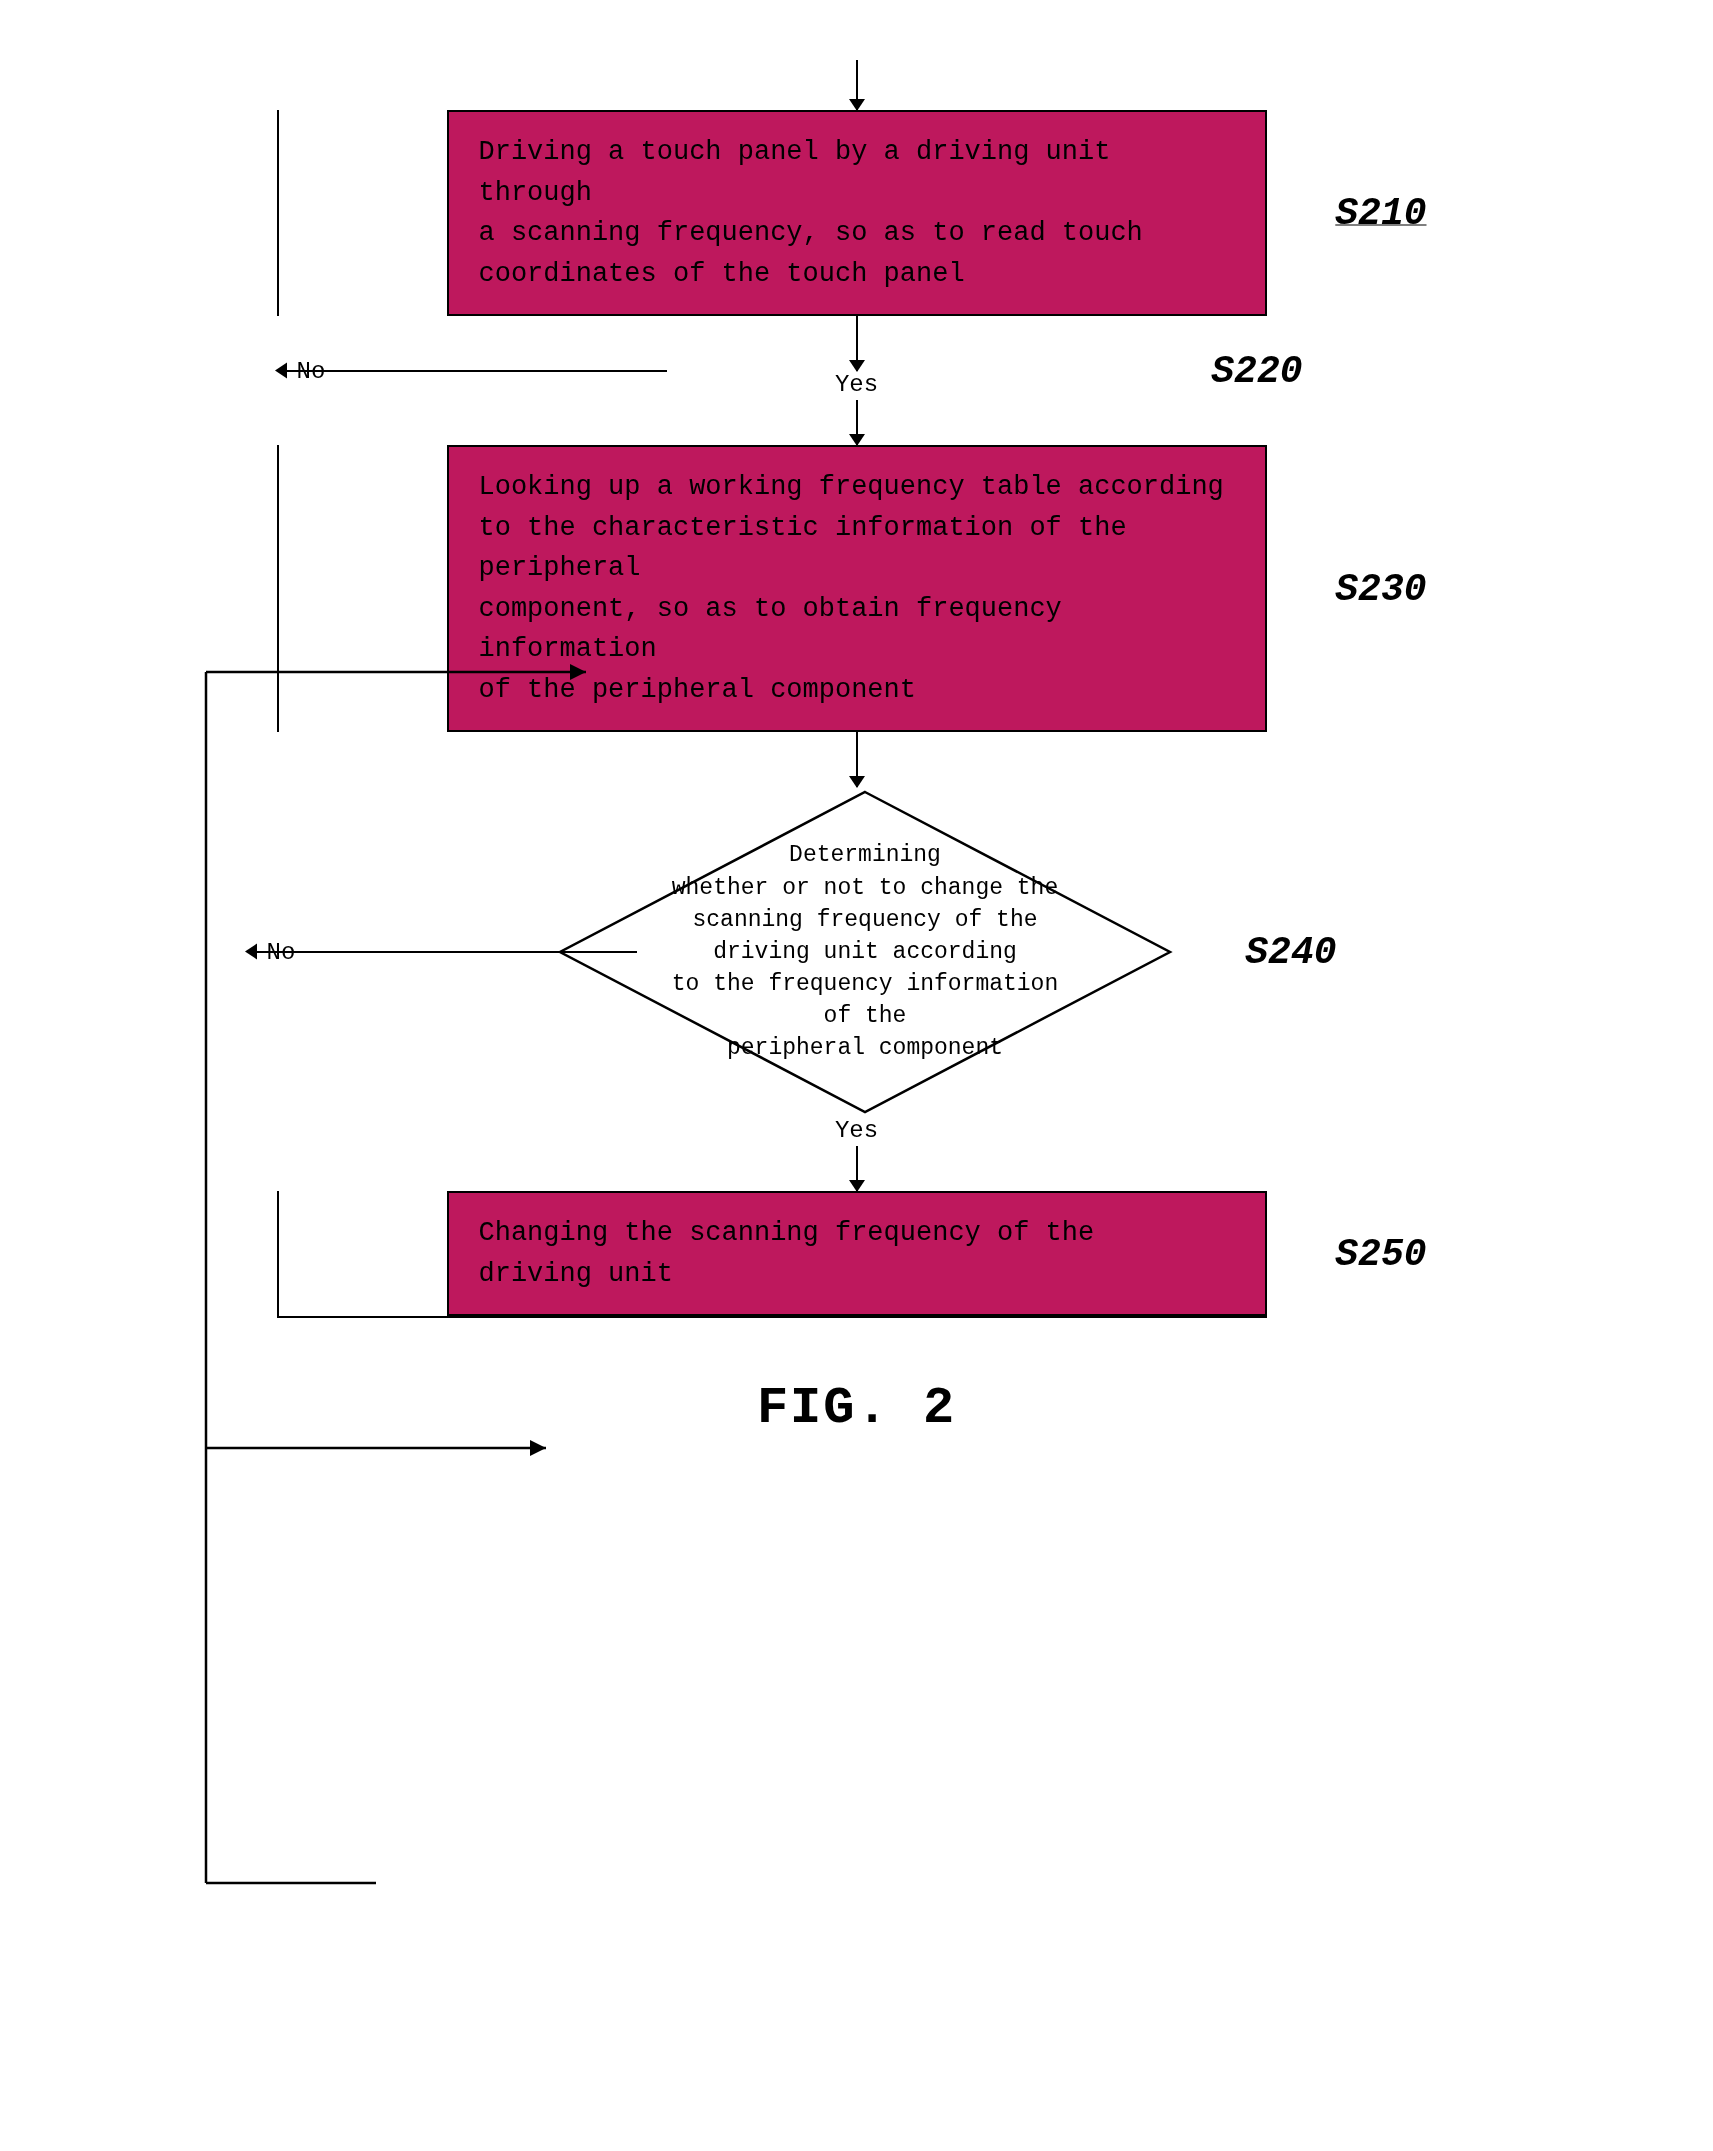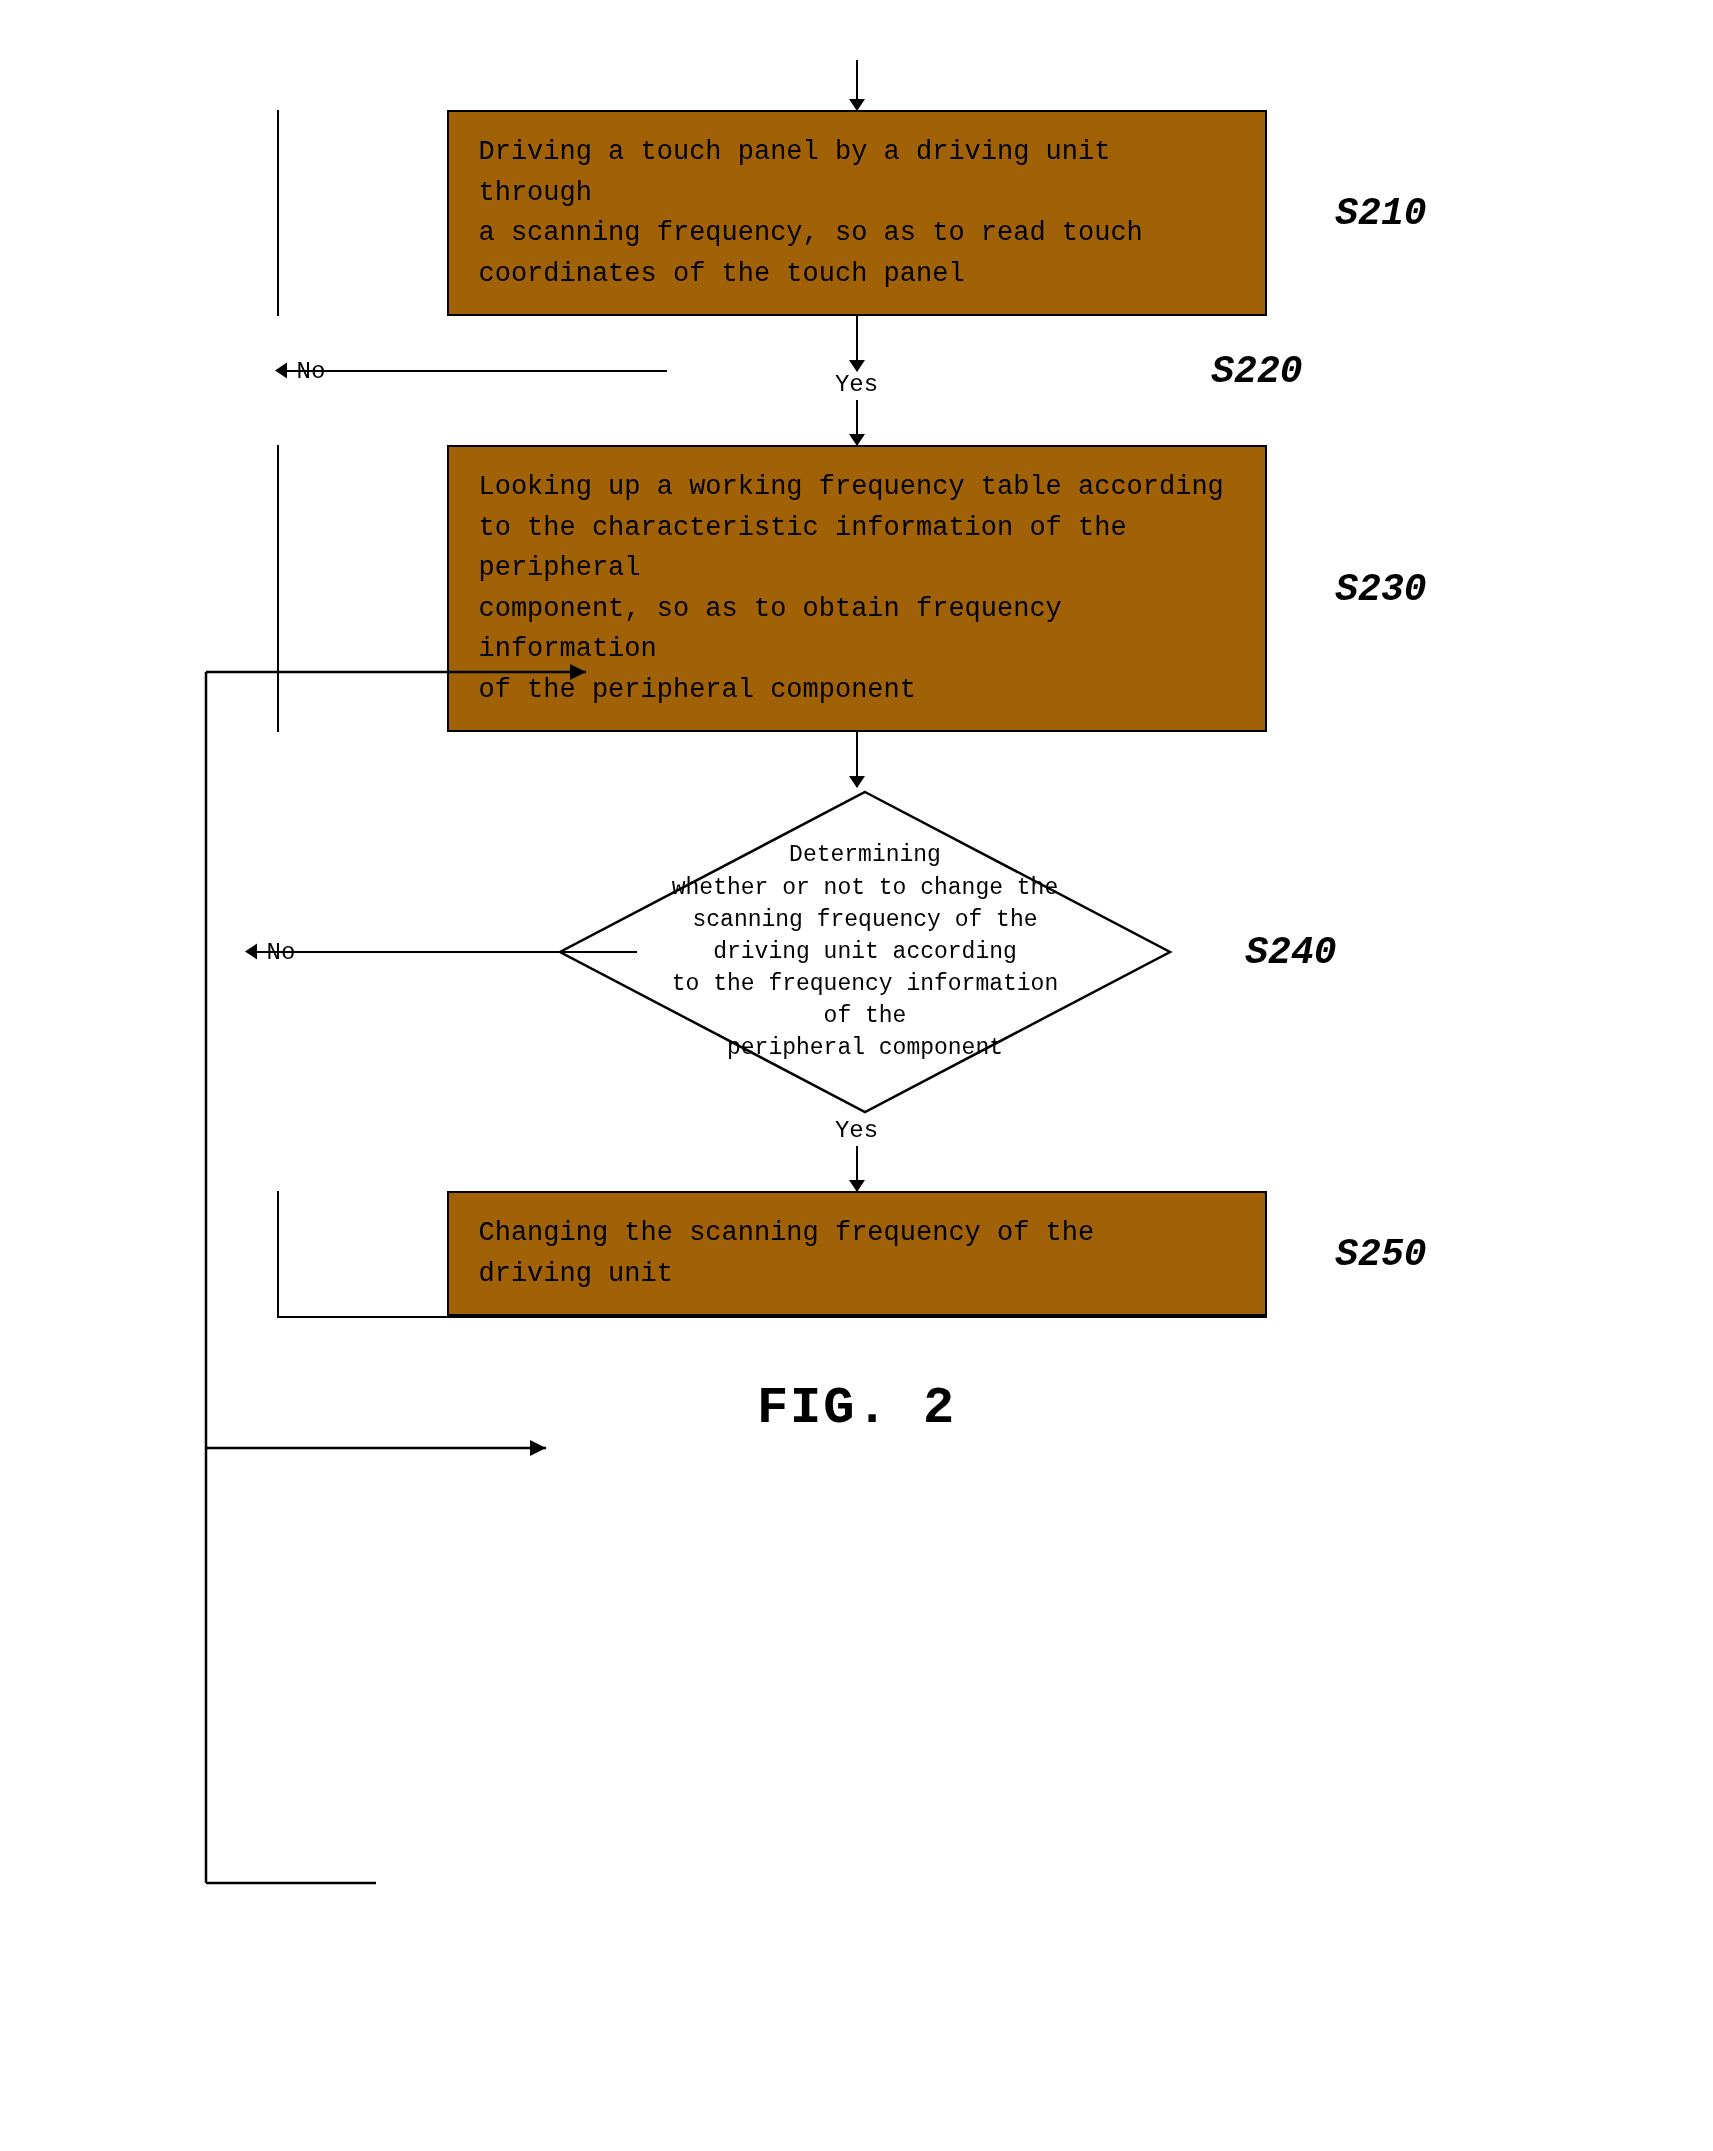--- a/index.html
+++ b/index.html
@@ -20,21 +20,21 @@
       flex-direction: column;
       align-items: center;
       position: relative;
       margin-top: 20px;
     }
 
     
     .process-box {
       border: 2px solid #000;
       padding: 20px 30px;
-      background: #a16207;
+      background: #be185d;
       text-align: left;
       font-size: 26px;
       line-height: 1.5;
       position: relative;
     }
     .diamond {
       position: relative;
       display: flex;
       align-items: center;
       justify-content: center;
@@ -73,21 +73,21 @@
   <div style="width:2px; height:50px; background:#000; position:relative; margin-bottom:0;">
     <div style="position:absolute; bottom:-1px; left:50%; transform:translateX(-50%); border-left:8px solid transparent; border-right:8px solid transparent; border-top:12px solid #000;"></div>
   </div>
 
   <div style="position:relative; width:820px;">
     <div class="process-box">
       <span style="white-space:pre-line; font-size:27px;">Driving a touch panel by a driving unit through
 a scanning frequency, so as to read touch
 coordinates of the touch panel</span>
     </div>
-    <div style="position:absolute; right:-160px; top:50%; transform:translateY(-50%);">
+    <div style="position:absolute; right:-160px; top:50%; transform:translateY(-50%);text-decoration:underline;">
       <span class="step-badge">S210</span>
     </div>
 
     <div style="position:absolute; left:-170px; top:0; bottom:0; width:2px; background:#000;"></div>
   </div>
 
   <div style="width:2px; height:55px; background:#000; position:relative;">
     <div style="position:absolute; bottom:-1px; left:50%; transform:translateX(-50%); border-left:8px solid transparent; border-right:8px solid transparent; border-top:12px solid #000;"></div>
   </div>
 

